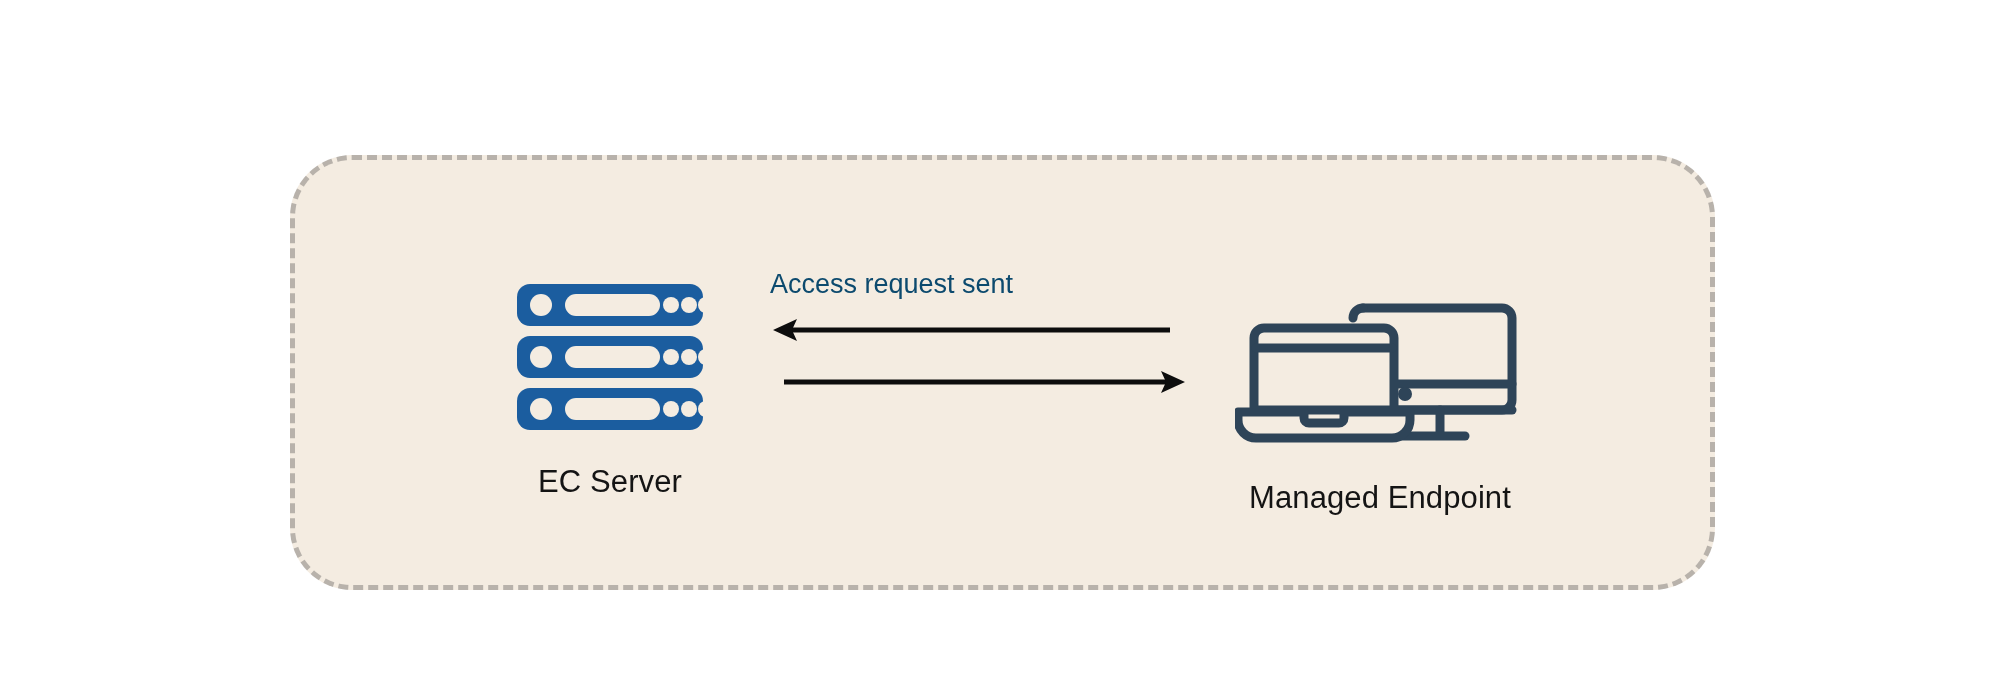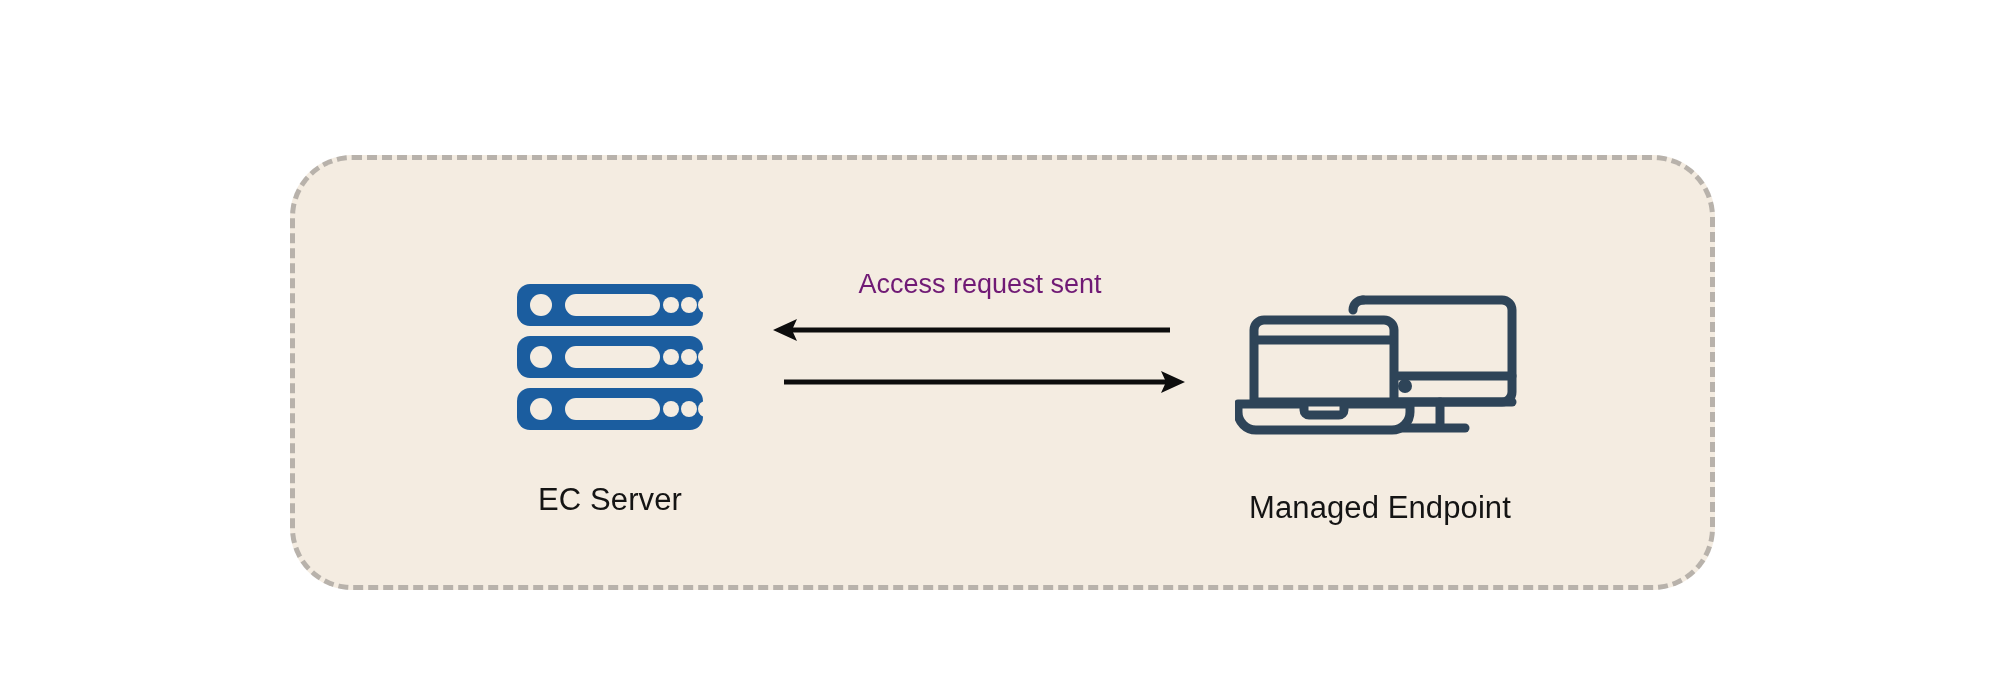--- a/index.html
+++ b/index.html
@@ -41,53 +41,53 @@
     position: absolute;
     text-align: center;
   }
   #node-server {
     left: 430px;
     top: 280px;
     width: 360px;
   }
   #node-endpoint {
     left: 1180px;
-    top: 288px;
+    top: 296px;
     width: 400px;
   }
   .node-icon {
     height: 150px;
     display: flex;
     align-items: flex-end;
     justify-content: center;
   }
   .node-label {
-    margin-top: 52px;
+    margin-top: 34px;
     font-size: 31px;
     color: #141414;
     letter-spacing: 0.1px;
     white-space: nowrap;
   }
 
   
   #flows {
     position: absolute;
     left: 770px;
     top: 265px;
     width: 420px;
     height: 260px;
   }
   .flow-label {
     position: absolute;
     left: 0;
     width: 420px;
-    text-align: center;
+    text-align: left;
     font-size: 27px;
     line-height: 38px;
-    color: #701a75;
+    color: #0c4a6e;
     white-space: pre-line;
   }
   #flow-label-request { top: 0px; }
   #flow-label-granted { top: 108px; }
 
   .arrow-svg {
     position: absolute;
     left: 0;
   }
   #arrow-request { top: 48px; }

